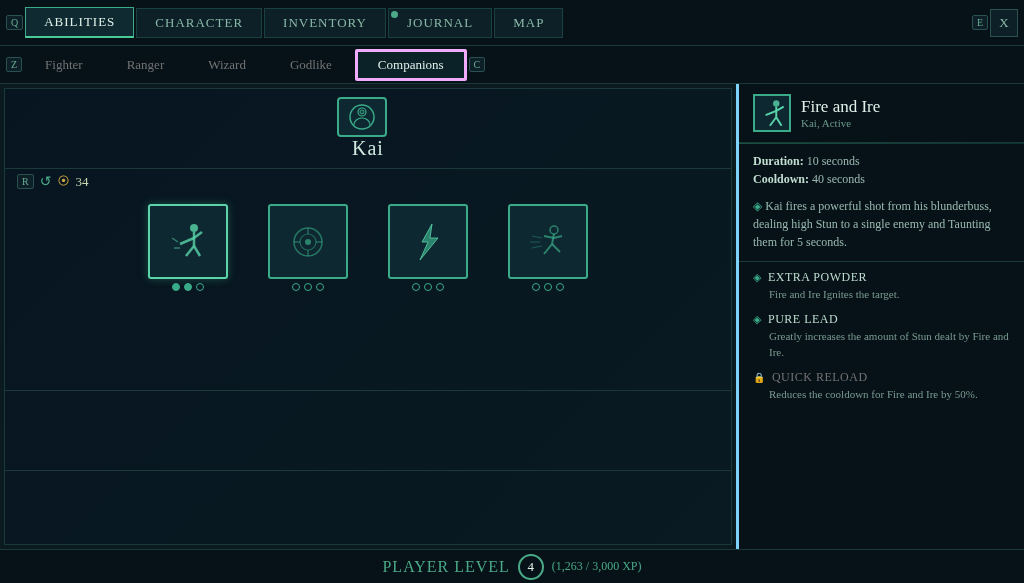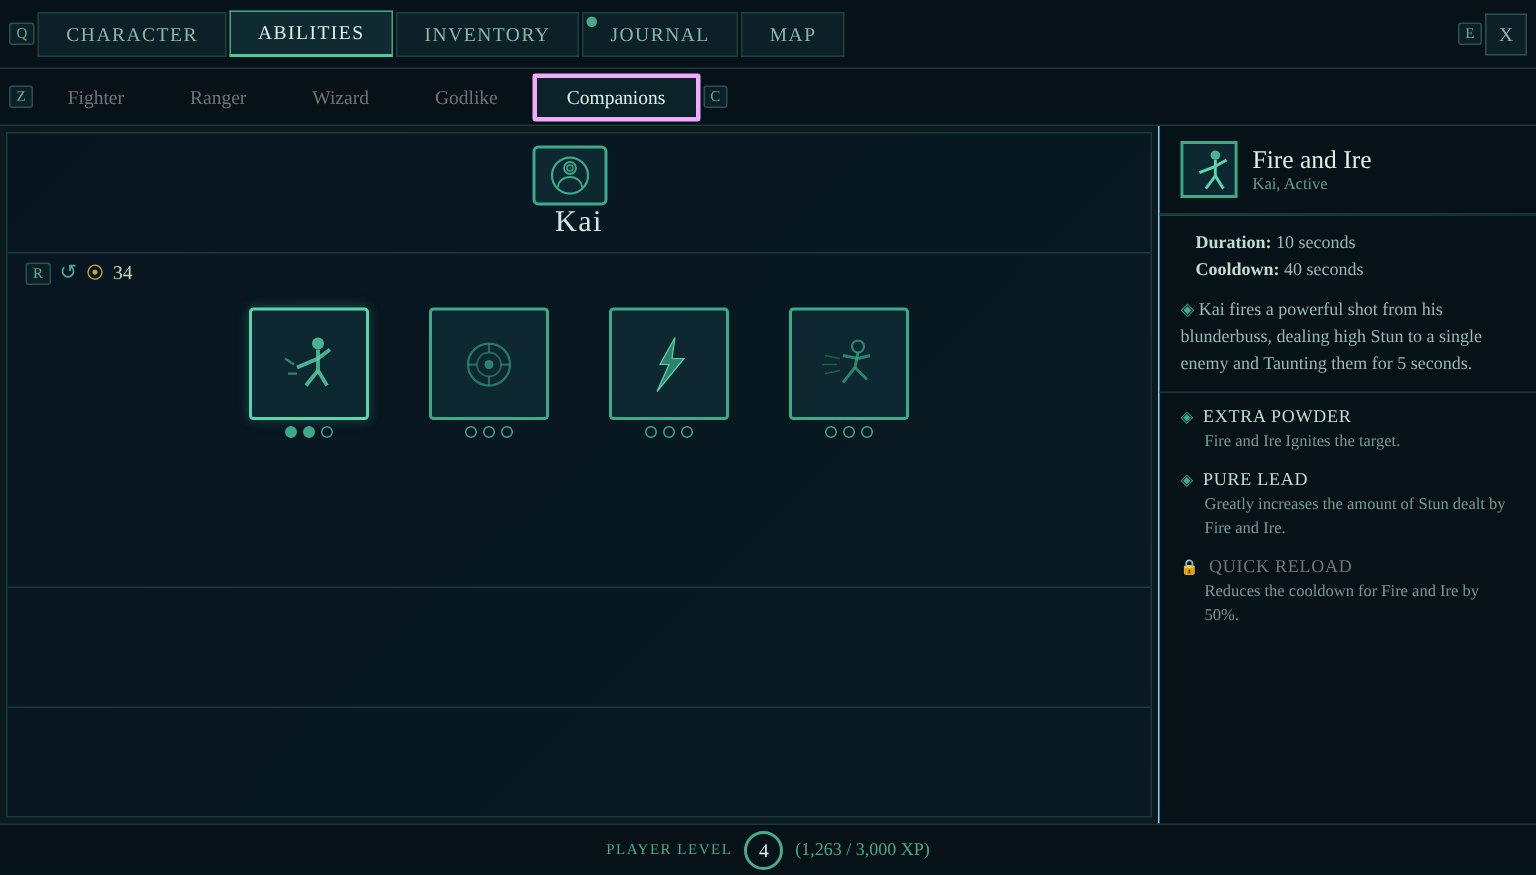--- a/index.html
+++ b/index.html
@@ -202,23 +202,23 @@
 
     
     .side-section {
       height: 80px;
       border-bottom: 1px solid #1a3a3a;
       padding: 8px 12px;
     }
 
     
     .right-panel {
-      width: 252px;
+      width: 288px;
       background: #061218;
-      border-left: 1px solid #7dd3fc;
+      border-left: 3px solid #7dd3fc;
       padding: 0;
       flex-shrink: 0;
     }
 
     .ability-header {
       display: flex;
       align-items: center;
       padding: 10px 14px;
       border-bottom: 1px solid #1a3a3a;
       gap: 10px;
@@ -251,21 +251,20 @@
       margin: 0;
     }
 
     .ability-details {
       padding: 10px 14px;
       font-size: 12px;
     }
 
     .detail-line {
       margin-bottom: 3px;
-      margin-left: 10px;
     }
 
     .detail-label {
       font-weight: bold;
       color: #c0ddd0;
     }
 
     .detail-value {
       color: #9abab0;
     }
@@ -338,21 +337,21 @@
       height: 34px;
       background: #061218;
       border-top: 1px solid #1a3a3a;
       display: flex;
       align-items: center;
       justify-content: center;
       gap: 8px;
     }
 
     .status-text {
-      font-size: 10px;
+      font-size: 16px;
       color: #4aaa88;
       letter-spacing: 1px;
       font-family: Liberation Serif, serif;
     }
 
     .level-badge {
       width: 26px;
       height: 26px;
       border-radius: 50%;
       border: 2px solid #4aaa88;
@@ -393,22 +392,22 @@
     .gold-amount {
       font-size: 13px;
       color: #c8d8b0;
     }
   </style>
 </head>
 <body>
 
 <div class="top-nav">
   <span class="nav-key">Q</span>
+  <div class="nav-tab active">ABILITIES</div>
   <div class="nav-tab">CHARACTER</div>
-  <div class="nav-tab active">ABILITIES</div>
   <div class="nav-tab">INVENTORY</div>
   <div style="position:relative;display:inline-flex;">
     <div class="nav-tab">JOURNAL</div>
     <span style="position:absolute;top:3px;left:3px;width:7px;height:7px;border-radius:50%;background:#4aaa88;"></span>
   </div>
   <div class="nav-tab">MAP</div>
   <div class="nav-spacer"></div>
   <span class="nav-key">E</span>
   <div class="close-btn">X</div>
 </div>

